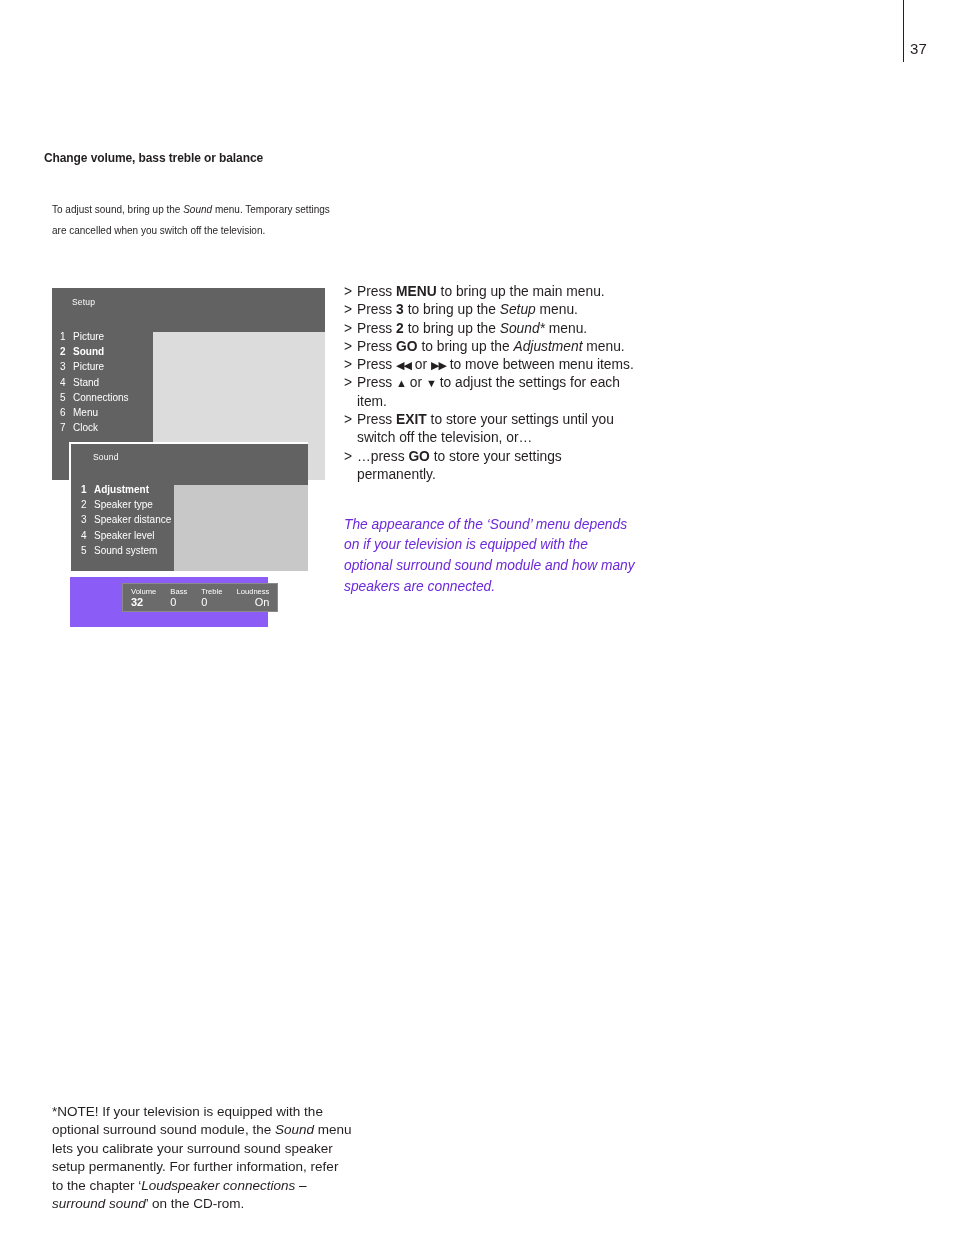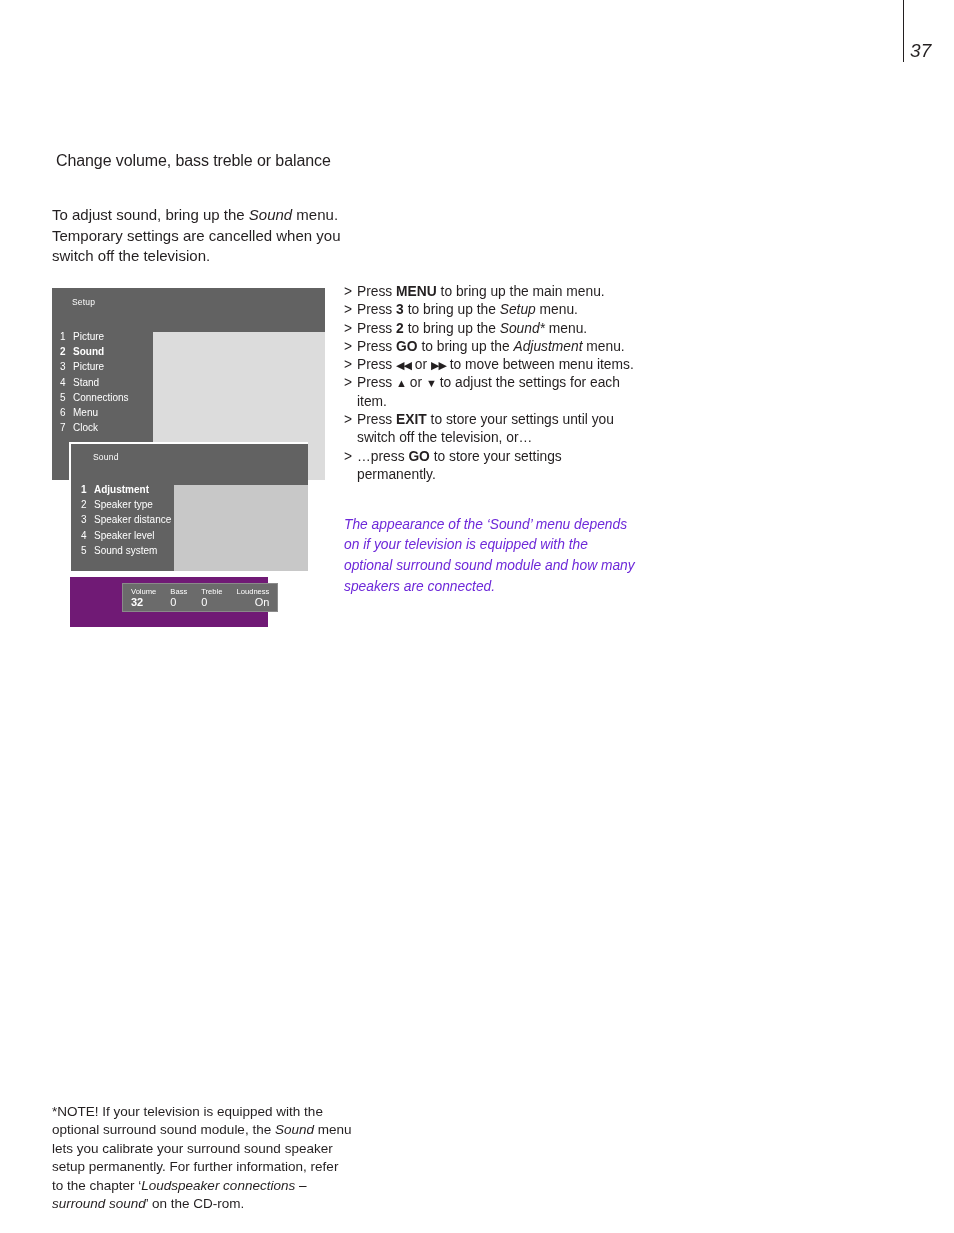--- a/index.html
+++ b/index.html
@@ -22,44 +22,43 @@
     left: 903px;
     top: 0px;
     width: 1px;
     height: 62px;
     background: #231f20;
   }
   #page-number {
     position: absolute;
     left: 910px;
     top: 40px;
-    font-size: 19px;
+    font-size: 15px;
     letter-spacing: 0.2px;
     color: #231f20;
-    font-style: italic;
   }
 
   
   #headline {
     position: absolute;
-    left: 56px;
+    left: 44px;
     top: 136px;
     width: 300px;
-    font-size: 16px;
-    font-weight: normal;
+    font-size: 12px;
+    font-weight: bold;
     line-height: 28px;
     letter-spacing: -0.1px;
     color: #231f20;
   }
   #intro {
     position: absolute;
     left: 52px;
     top: 190px;
     width: 290px;
-    font-size: 15px;
+    font-size: 10px;
     line-height: 20.7px;
     color: #231f20;
   }
   .it { font-style: italic; }
   .bd { font-weight: bold; }
 
   
   #tv-figure {
     position: absolute;
     left: 52px;
@@ -147,21 +146,21 @@
     width: 95px;
   }
 
   
   #status-strip {
     position: absolute;
     left: 18px;
     top: 289px;
     width: 198px;
     height: 50px;
-    background: #701a75;
+    background: #8b5cf6;
   }
   #status-box {
     position: absolute;
     left: 52px;
     top: 6px;
     height: 29px;
     background: #6b6b6b;
     border: 1px solid #8a8a8a;
     box-sizing: border-box;
     display: flex;

